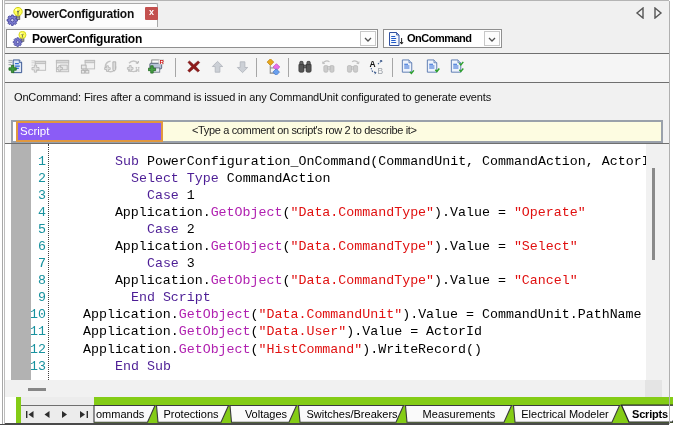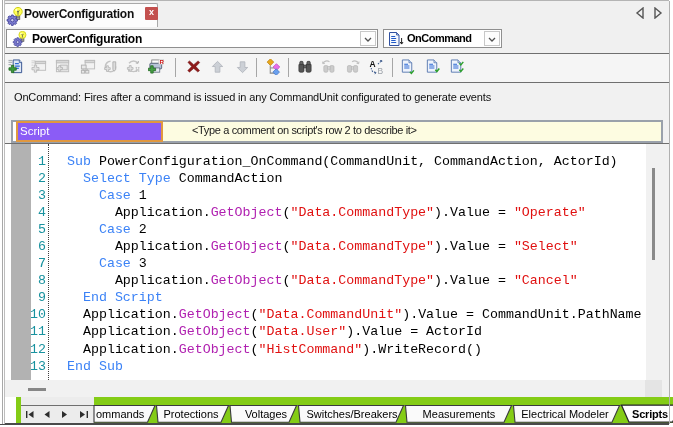--- a/index.html
+++ b/index.html
@@ -38,21 +38,21 @@
 #commentbar{position:absolute;left:180px;top:41px;font-size:11px;letter-spacing:-0.35px;color:#1a1a1a;margin-left:12px;}
 #darkline3{left:0;top:143px;width:669px;height:1px;background:#6f6f6f;}
 
 #codearea{left:5px;top:144px;width:641px;height:236px;background:#fff;overflow:hidden;}
 #marginbar{position:absolute;left:6px;top:0;width:20px;height:236px;background:#b2b2b2;}
 #dotline{position:absolute;left:43px;top:0;width:0;height:236px;border-left:1px dotted #404040;}
 #linenums{position:absolute;left:20px;top:9px;width:21px;text-align:right;
  font-family:"Liberation Mono",monospace;font-size:13.3px;line-height:17.05px;color:#18929f;}
 #code{position:absolute;left:62px;top:9px;font-family:"Liberation Mono",monospace;
  font-size:13.3px;line-height:17.05px;color:#000;white-space:pre;}
-.k{color:#3b82f6;}
+.k{color:#4c1d95;margin-left:48px;}
 .m{color:#b020b0;font-family:Liberation Mono, monospace;}
 .s{color:#e01010;}
 
 #vtrack{left:646px;top:144px;width:23px;height:253px;background:#f1f1f1;}
 #vthumb{left:652px;top:168px;width:3px;height:92px;background:#8a8a8a;}
 #htrack{left:5px;top:380px;width:641px;height:17px;background:#f1f1f1;}
 #hthumb{left:28px;top:388px;width:18px;height:2.5px;background:#878787;}
 #corner{left:645px;top:380px;width:17px;height:17px;background:#e4e4e4;}
 
 #tabstrip{left:16px;top:397px;width:669px;height:26px;background:#84cc16;}

